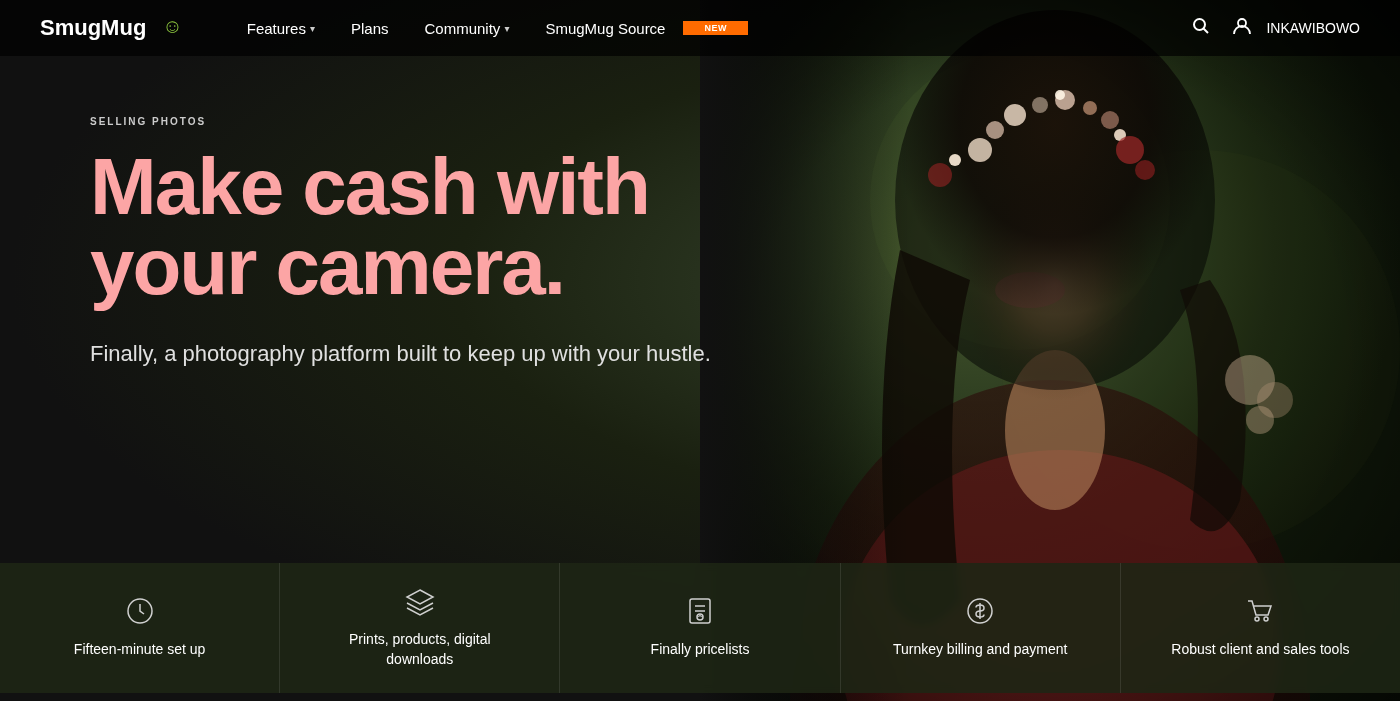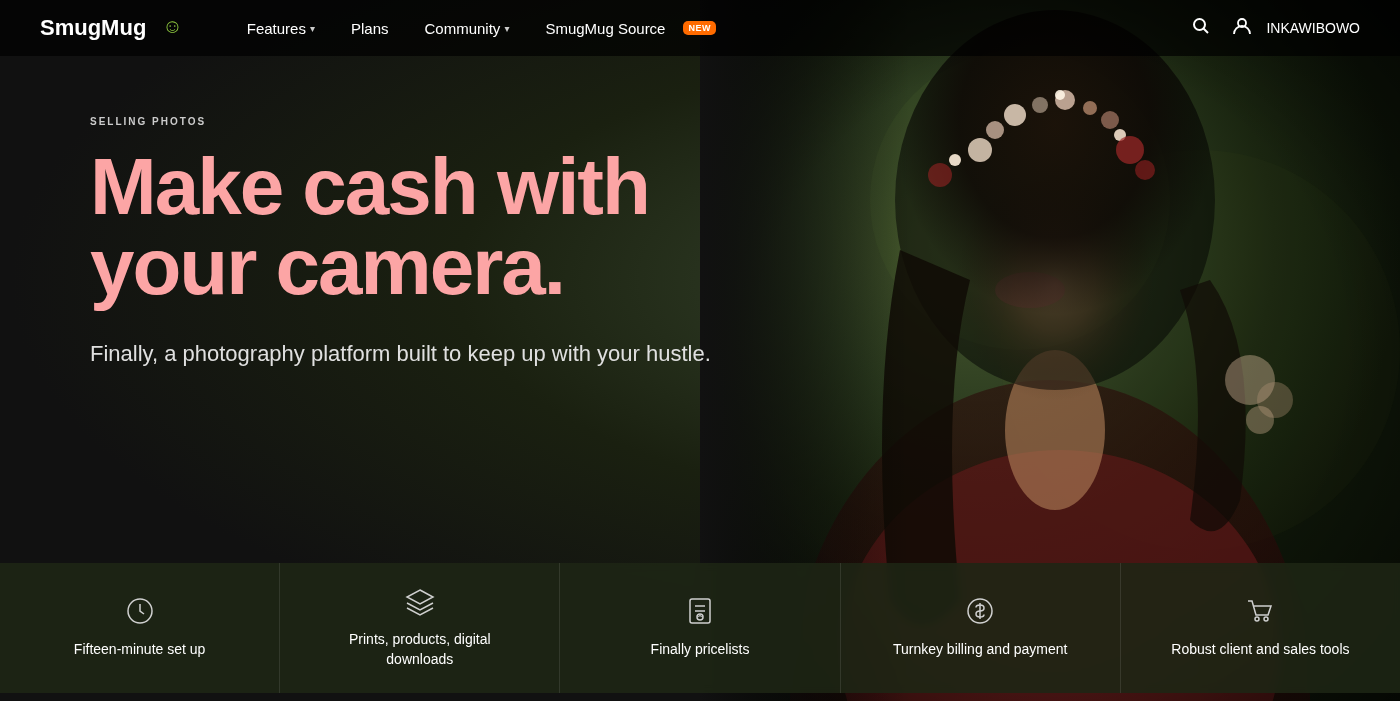--- a/index.html
+++ b/index.html
@@ -92,22 +92,22 @@
       color: #fff;
       font-size: 15px;
       cursor: pointer;
       white-space: nowrap;
     }
     .new-badge {
       background: #ff6b00;
       color: #fff;
       font-size: 9px;
       font-weight: 700;
-      padding: 2px 5px;
-      border-radius: 5px;
+      padding: 2px 21px;
+      border-radius: 0;
       text-transform: uppercase;
       letter-spacing: 0.5px;
       vertical-align: super;
     }
 
     .nav-right {
       display: flex;
       align-items: center;
       gap: 7px;
     }

